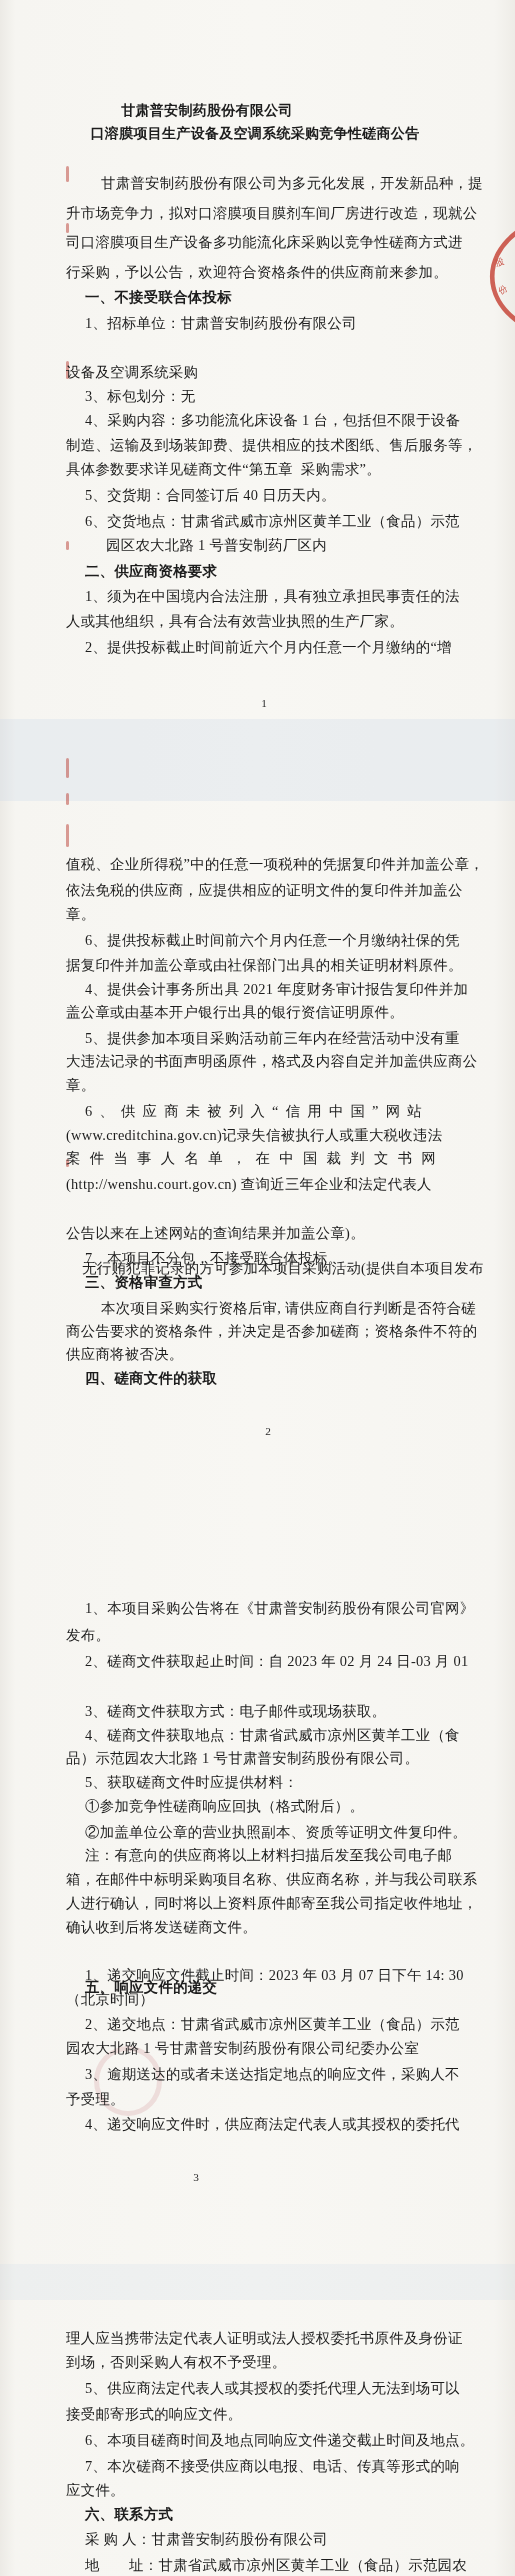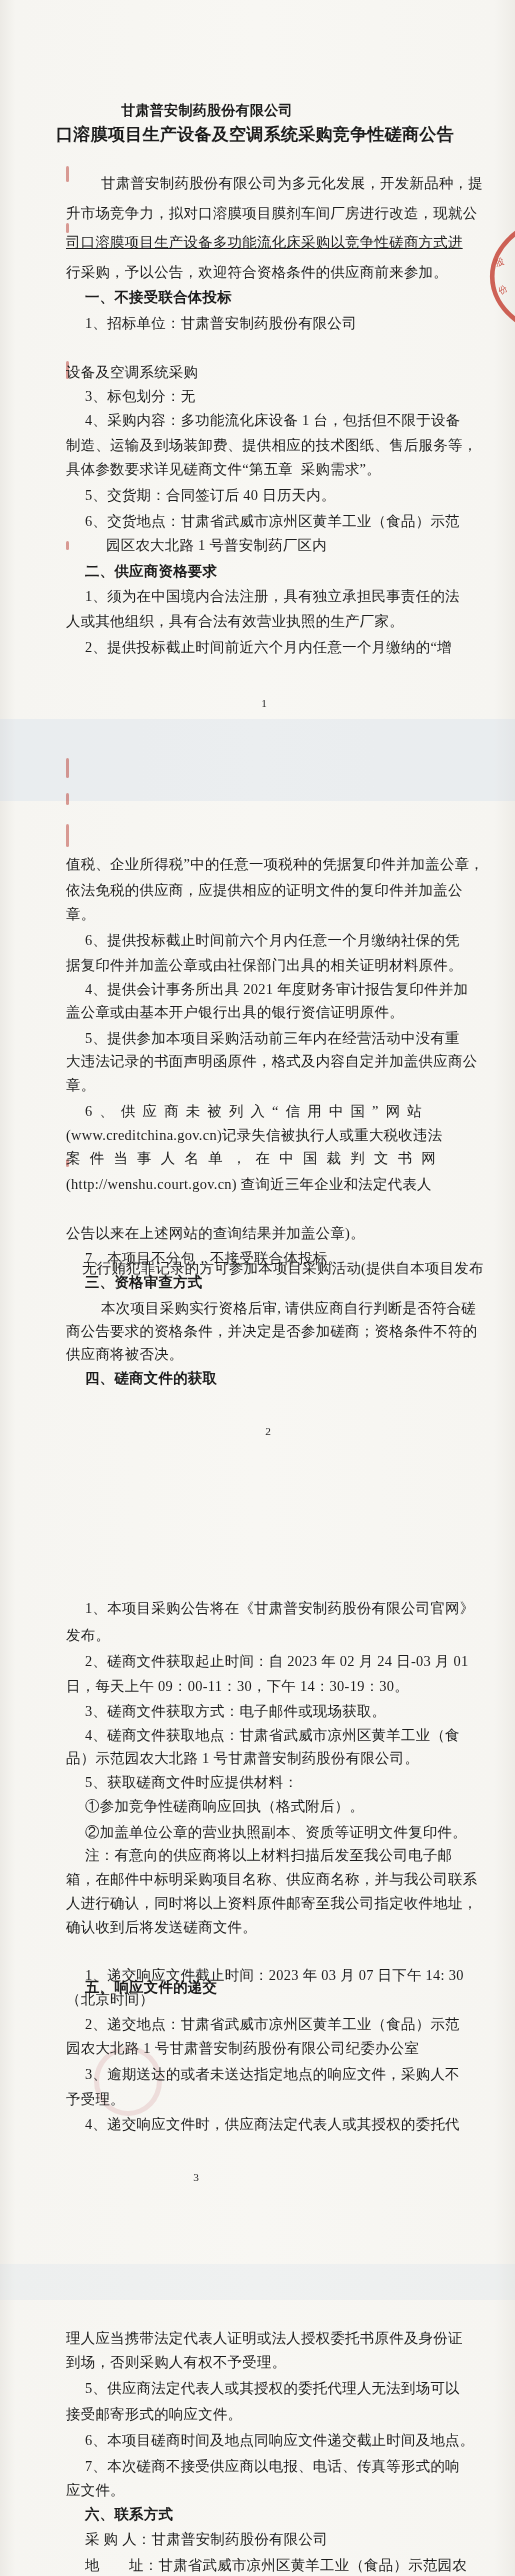--- a/index.html
+++ b/index.html
@@ -35,24 +35,24 @@
     <div class="band" style="top: 2264px; height: 36px; background: rgba(200, 217, 235, 0.18);"></div>
     <div class="stray" style="top: 166px; height: 15.5px;"></div>
     <div class="stray" style="top: 223px; height: 10.3px;"></div>
     <div class="stray" style="top: 361px; height: 17.5px;"></div>
     <div class="stray" style="top: 541px; height: 9.3px;"></div>
     <div class="stray" style="top: 758px; height: 19.6px;"></div>
     <div class="stray" style="top: 793px; height: 12.4px;"></div>
     <div class="stray" style="top: 824px; height: 23px;"></div>
     <div class="stray" style="top: 1159px; height: 8.2px;"></div>
     <div class="line hei" style="top: 102px; left: 207px; transform: translateX(-50%); font-size: 14px;">甘肃普安制药股份有限公司</div>
-    <div class="line hei" style="top: 125px; left: 255px; transform: translateX(-50%); font-size: 17px;">口溶膜项目生产设备及空调系统采购竞争性磋商公告</div>
+    <div class="line hei" style="top: 125px; left: 255px; transform: translateX(-50%); font-size: 14px;">口溶膜项目生产设备及空调系统采购竞争性磋商公告</div>
     <div class="line" style="top: 175px; left: 101px;">甘肃普安制药股份有限公司为多元化发展，开发新品种，提</div>
     <div class="line" style="top: 205px; left: 66px;">升市场竞争力，拟对口溶膜项目膜剂车间厂房进行改造，现就公</div>
-    <div class="line" style="top: 234px; left: 66px; text-decoration: underline;">司口溶膜项目生产设备多功能流化床采购以竞争性磋商方式进</div>
+    <div class="line" style="top: 234px; left: 66px;">司口溶膜项目生产设备多功能流化床采购以竞争性磋商方式进</div>
     <div class="line" style="top: 264px; left: 66px;">行采购，予以公告，欢迎符合资格条件的供应商前来参加。</div>
     <div class="line hei" style="top: 289px; left: 85px;">一、不接受联合体投标</div>
     <div class="line" style="top: 315px; left: 85px;">1、招标单位：甘肃普安制药股份有限公司</div>
     <div class="line" style="top: 364px; left: 66px;">设备及空调系统采购</div>
     <div class="line" style="top: 388px; left: 85px;">3、标包划分：无</div>
     <div class="line" style="top: 412px; left: 85px;">4、采购内容：多功能流化床设备 1 台，包括但不限于设备</div>
     <div class="line" style="top: 437px; left: 66px;">制造、运输及到场装卸费、提供相应的技术图纸、售后服务等，</div>
     <div class="line" style="top: 461px; left: 66px;">具体参数要求详见磋商文件“第五章  采购需求”。</div>
     <div class="line" style="top: 487px; left: 85px;">5、交货期：合同签订后 40 日历天内。</div>
     <div class="line" style="top: 513px; left: 85px;">6、交货地点：甘肃省武威市凉州区黄羊工业（食品）示范</div>
@@ -81,21 +81,20 @@
     <div class="line" style="top: 1250px; left: 85px;">7、本项目不分包，不接受联合体投标。</div>
     <div class="line hei" style="top: 1274px; left: 85px;">三、资格审查方式</div>
     <div class="line" style="top: 1300px; left: 101px;">本次项目采购实行资格后审, 请供应商自行判断是否符合磋</div>
     <div class="line" style="top: 1323px; left: 66px;">商公告要求的资格条件，并决定是否参加磋商；资格条件不符的</div>
     <div class="line" style="top: 1346px; left: 66px;">供应商将被否决。</div>
     <div class="line hei" style="top: 1370px; left: 85px;">四、磋商文件的获取</div>
     <div class="pagenum" style="left: 268px; top: 1425px;">2</div>
     <div class="line" style="top: 1600px; left: 85px;">1、本项目采购公告将在《甘肃普安制药股份有限公司官网》</div>
     <div class="line" style="top: 1627px; left: 66px;">发布。</div>
     <div class="line" style="top: 1653px; left: 85px;">2、磋商文件获取起止时间：自 2023 年 02 月 24 日-03 月 01</div>
-    <div class="line" style="top: 1678px; left: 66px;">日，每天上午 09：00-11：30，下午 14：30-19：30。</div>
     <div class="line" style="top: 1703px; left: 85px;">3、磋商文件获取方式：电子邮件或现场获取。</div>
     <div class="line" style="top: 1727px; left: 85px;">4、磋商文件获取地点：甘肃省武威市凉州区黄羊工业（食</div>
     <div class="line" style="top: 1750px; left: 66px;">品）示范园农大北路 1 号甘肃普安制药股份有限公司。</div>
     <div class="line" style="top: 1774px; left: 85px;">5、获取磋商文件时应提供材料：</div>
     <div class="line" style="top: 1798px; left: 85px;">①参加竞争性磋商响应回执（格式附后）。</div>
     <div class="line" style="top: 1824px; left: 85px;">②加盖单位公章的营业执照副本、资质等证明文件复印件。</div>
     <div class="line" style="top: 1847px; left: 85px;">注：有意向的供应商将以上材料扫描后发至我公司电子邮</div>
     <div class="line" style="top: 1871px; left: 66px;">箱，在邮件中标明采购项目名称、供应商名称，并与我公司联系</div>
     <div class="line" style="top: 1895px; left: 66px;">人进行确认，同时将以上资料原件邮寄至我公司指定收件地址，</div>
     <div class="line" style="top: 1919px; left: 66px;">确认收到后将发送磋商文件。</div>

